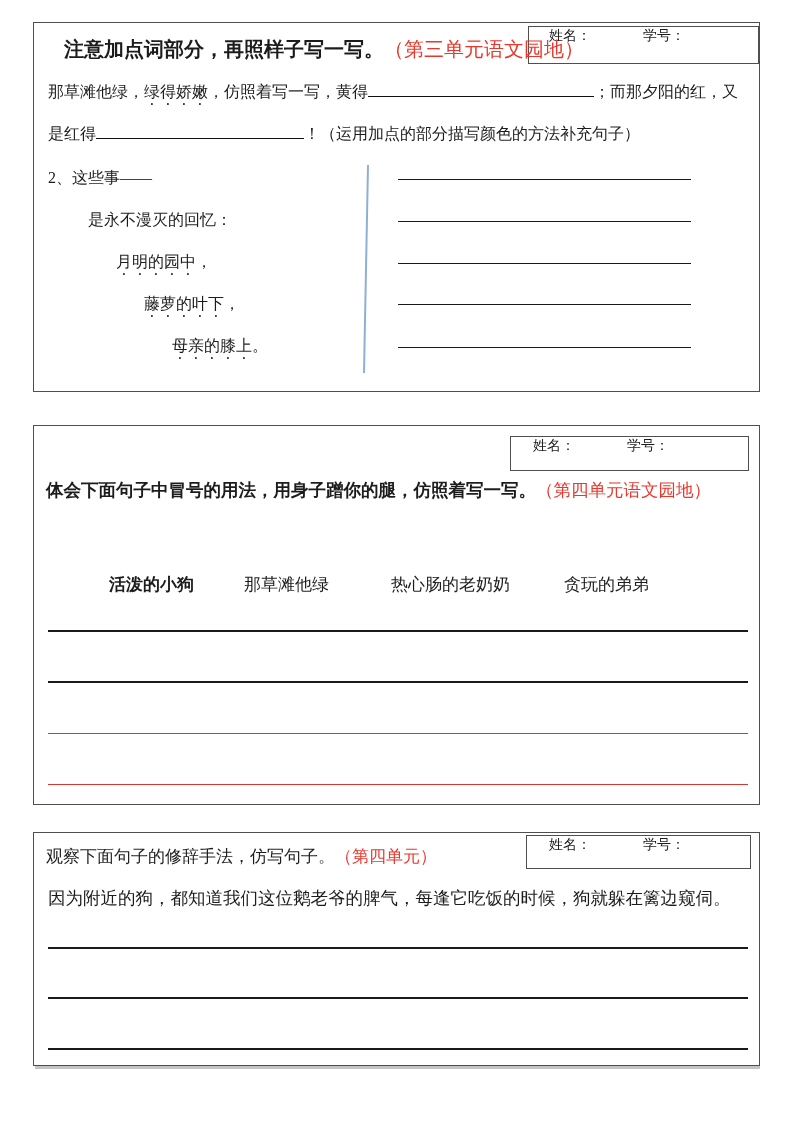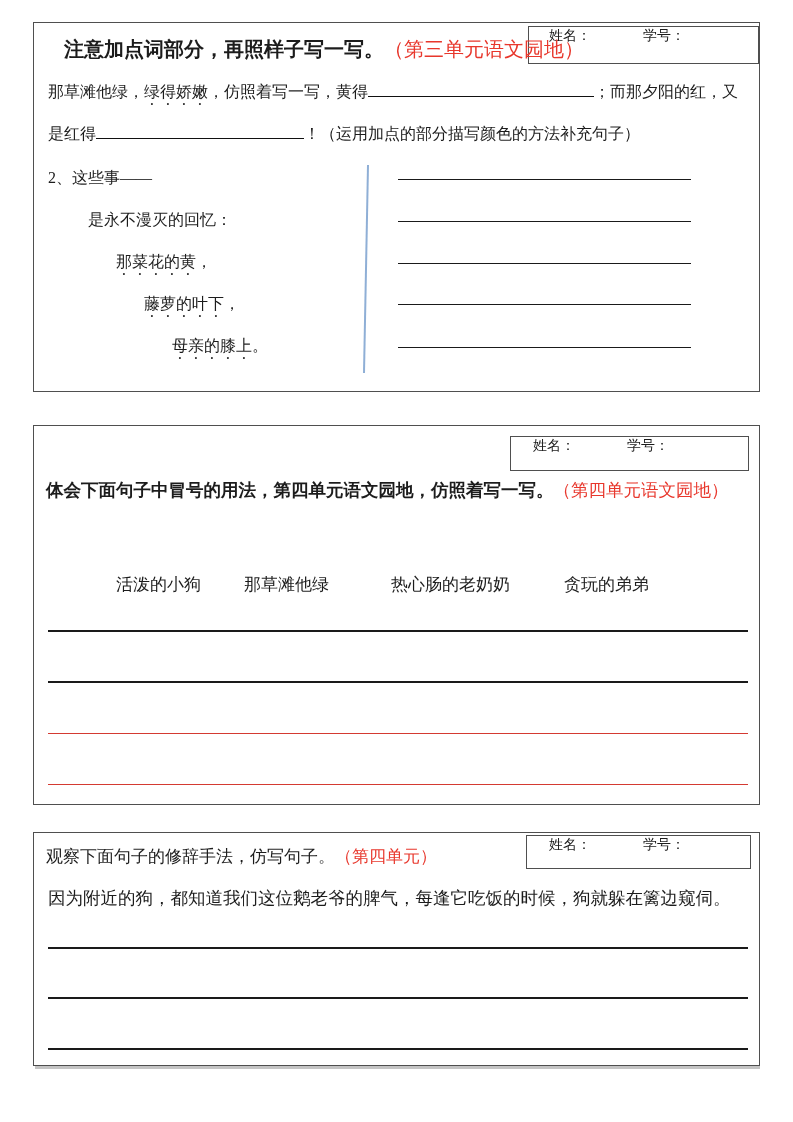--- a/index.html
+++ b/index.html
@@ -87,21 +87,21 @@
       <span>是红得</span><span class="fill-blank" style="width:208px;"></span><span>！（运用加点的部分描写颜色的方法补充句子）</span>
     </div>
 
     <div class="poem-line" style="left:14px;top:144px;">
       <span>2、这些事——</span><span class="em-dots"></span><span></span>
     </div>
     <div class="poem-line" style="left:54px;top:186px;">
       <span>是永不漫灭的回忆：</span><span class="em-dots"></span><span></span>
     </div>
     <div class="poem-line" style="left:82px;top:228px;">
-      <span></span><span class="em-dots">那菜花的黄</span><span>，</span>
+      <span></span><span class="em-dots">月明的园中</span><span>，</span>
     </div>
     <div class="poem-line" style="left:110px;top:270px;">
       <span></span><span class="em-dots">藤萝的叶下</span><span>，</span>
     </div>
     <div class="poem-line" style="left:138px;top:312px;">
       <span></span><span class="em-dots">母亲的膝上</span><span>。</span>
     </div>
 
     <div class="divider-v" style="left:333px;top:142px;height:208px;"></div>
 
@@ -113,26 +113,26 @@
   </div>
 
   <div class="box box2">
 
     <div class="namebox nb2">
       <span>姓名：</span>
       <span class="idlab">学号：</span>
     </div>
 
     <div class="ttl" style="left:12px;top:52px;font-size:17.5px;">
-      <span class="bold">体会下面句子中冒号的用法，第四单元语文园地，仿照着写一写。</span><span class="red">（第四单元语文园地）</span>
+      <span class="bold">体会下面句子中冒号的用法，用身子蹭你的腿，仿照着写一写。</span><span class="red">（第四单元语文园地）</span>
     </div>
 
 
     <div style="position:absolute;left:0;top:147px;width:727px;height:24px;">
-      <span class="word-opt" style="left:82px;">活泼的小狗</span>
+      <span class="word-opt" style="left:75px;font-weight:bold;">活泼的小狗</span>
       <span class="word-opt" style="left:210px;">那草滩他绿</span>
       <span class="word-opt" style="left:357px;">热心肠的老奶奶</span>
       <span class="word-opt" style="left:530px;">贪玩的弟弟</span>
     </div>
 
     <div class="rule rule-black" style="left:14px;top:204px;width:700px;"></div>
     <div class="rule rule-black" style="left:14px;top:255px;width:700px;"></div>
     <div class="rule rule-red" style="left:14px;top:307px;width:700px;"></div>
     <div class="rule rule-red" style="left:14px;top:358px;width:700px;"></div>
   </div>

